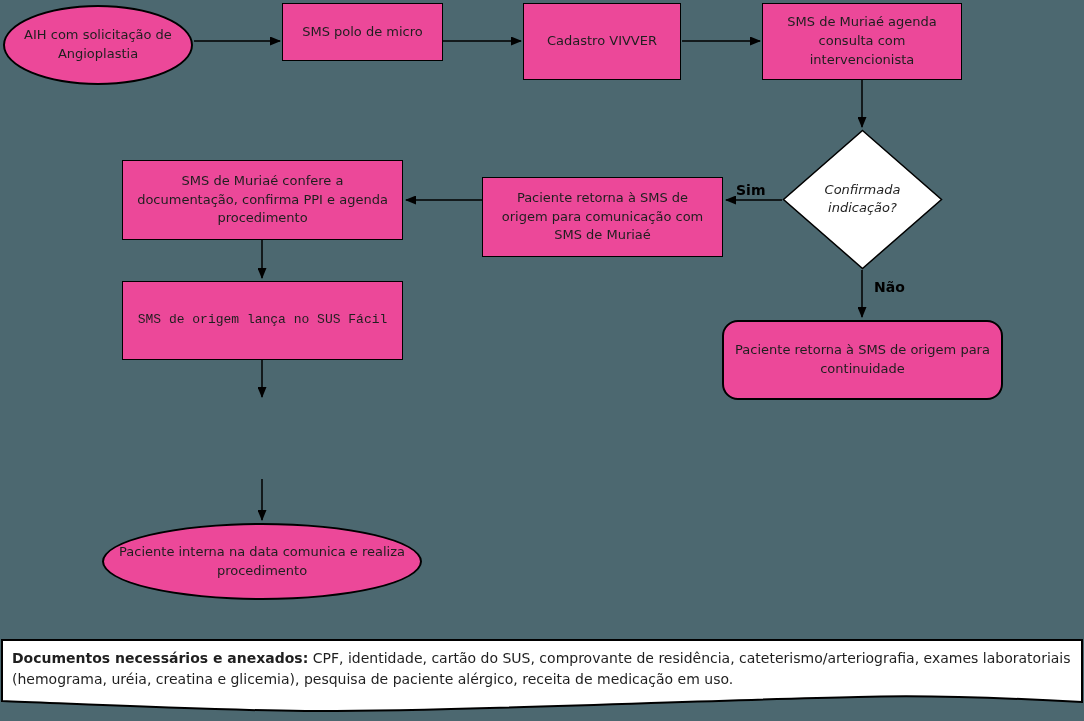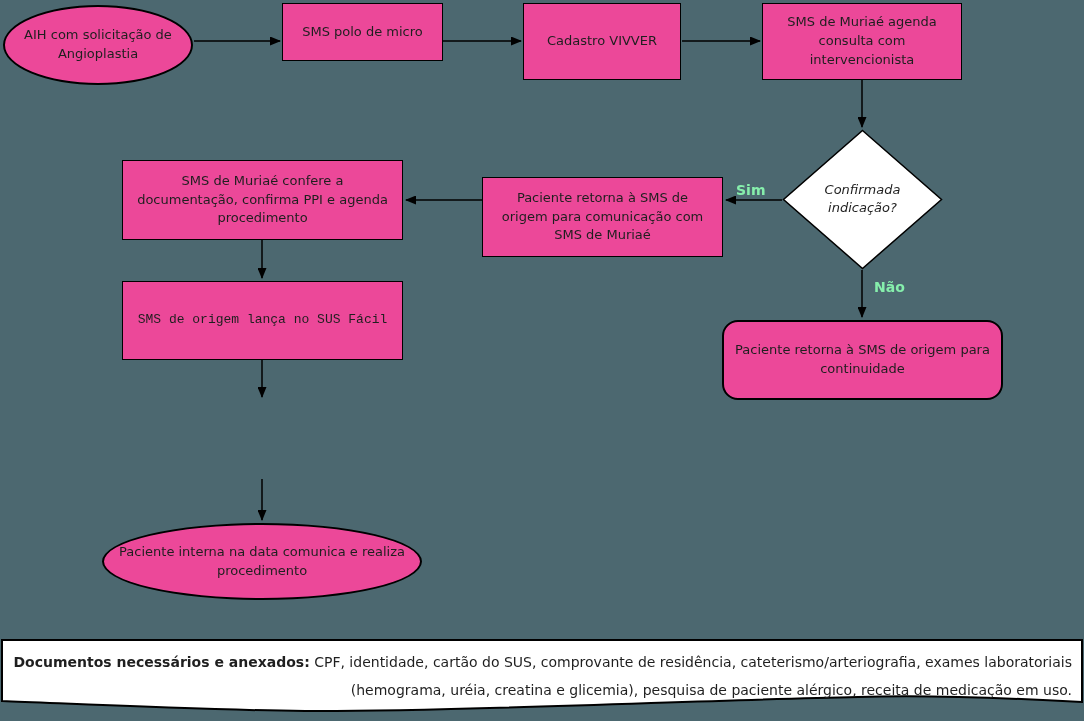--- a/index.html
+++ b/index.html
@@ -49,32 +49,32 @@
   .n-confere { left: 122px; top: 160px; width: 281px; height: 80px; }
   .n-susfacil{ left: 122px; top: 281px; width: 281px; height: 79px; font-family: Liberation Mono, monospace; }
   .n-verifica{ left: 122px; top: 400px; width: 281px; height: 79px; }
   .n-interna { left: 102px; top: 523px; width: 320px; height: 77px; }
   .n-retcont { left: 722px; top: 320px; width: 281px; height: 80px; }
 
   .edge-label {
     position: absolute;
     font-size: 14px;
     font-weight: bold;
-    color: #86efac;
+    color: #000000;
   }
   .lbl-sim { left: 736px; top: 182px; }
   .lbl-nao { left: 874px; top: 279px; }
 
   .footer-text {
     position: absolute;
     left: 12px; top: 648px;
     width: 1060px;
-    text-align: right;
+    text-align: left;
     font-size: 14px;
-    line-height: 28px;
+    line-height: 21px;
   }
   .footer-text .lead { font-weight: bold; }
 </style>
 </head>
 <body>
 
 <div class="canvas">
 
   <svg class="overlay" viewBox="0 0 1084 721">
     <defs>

